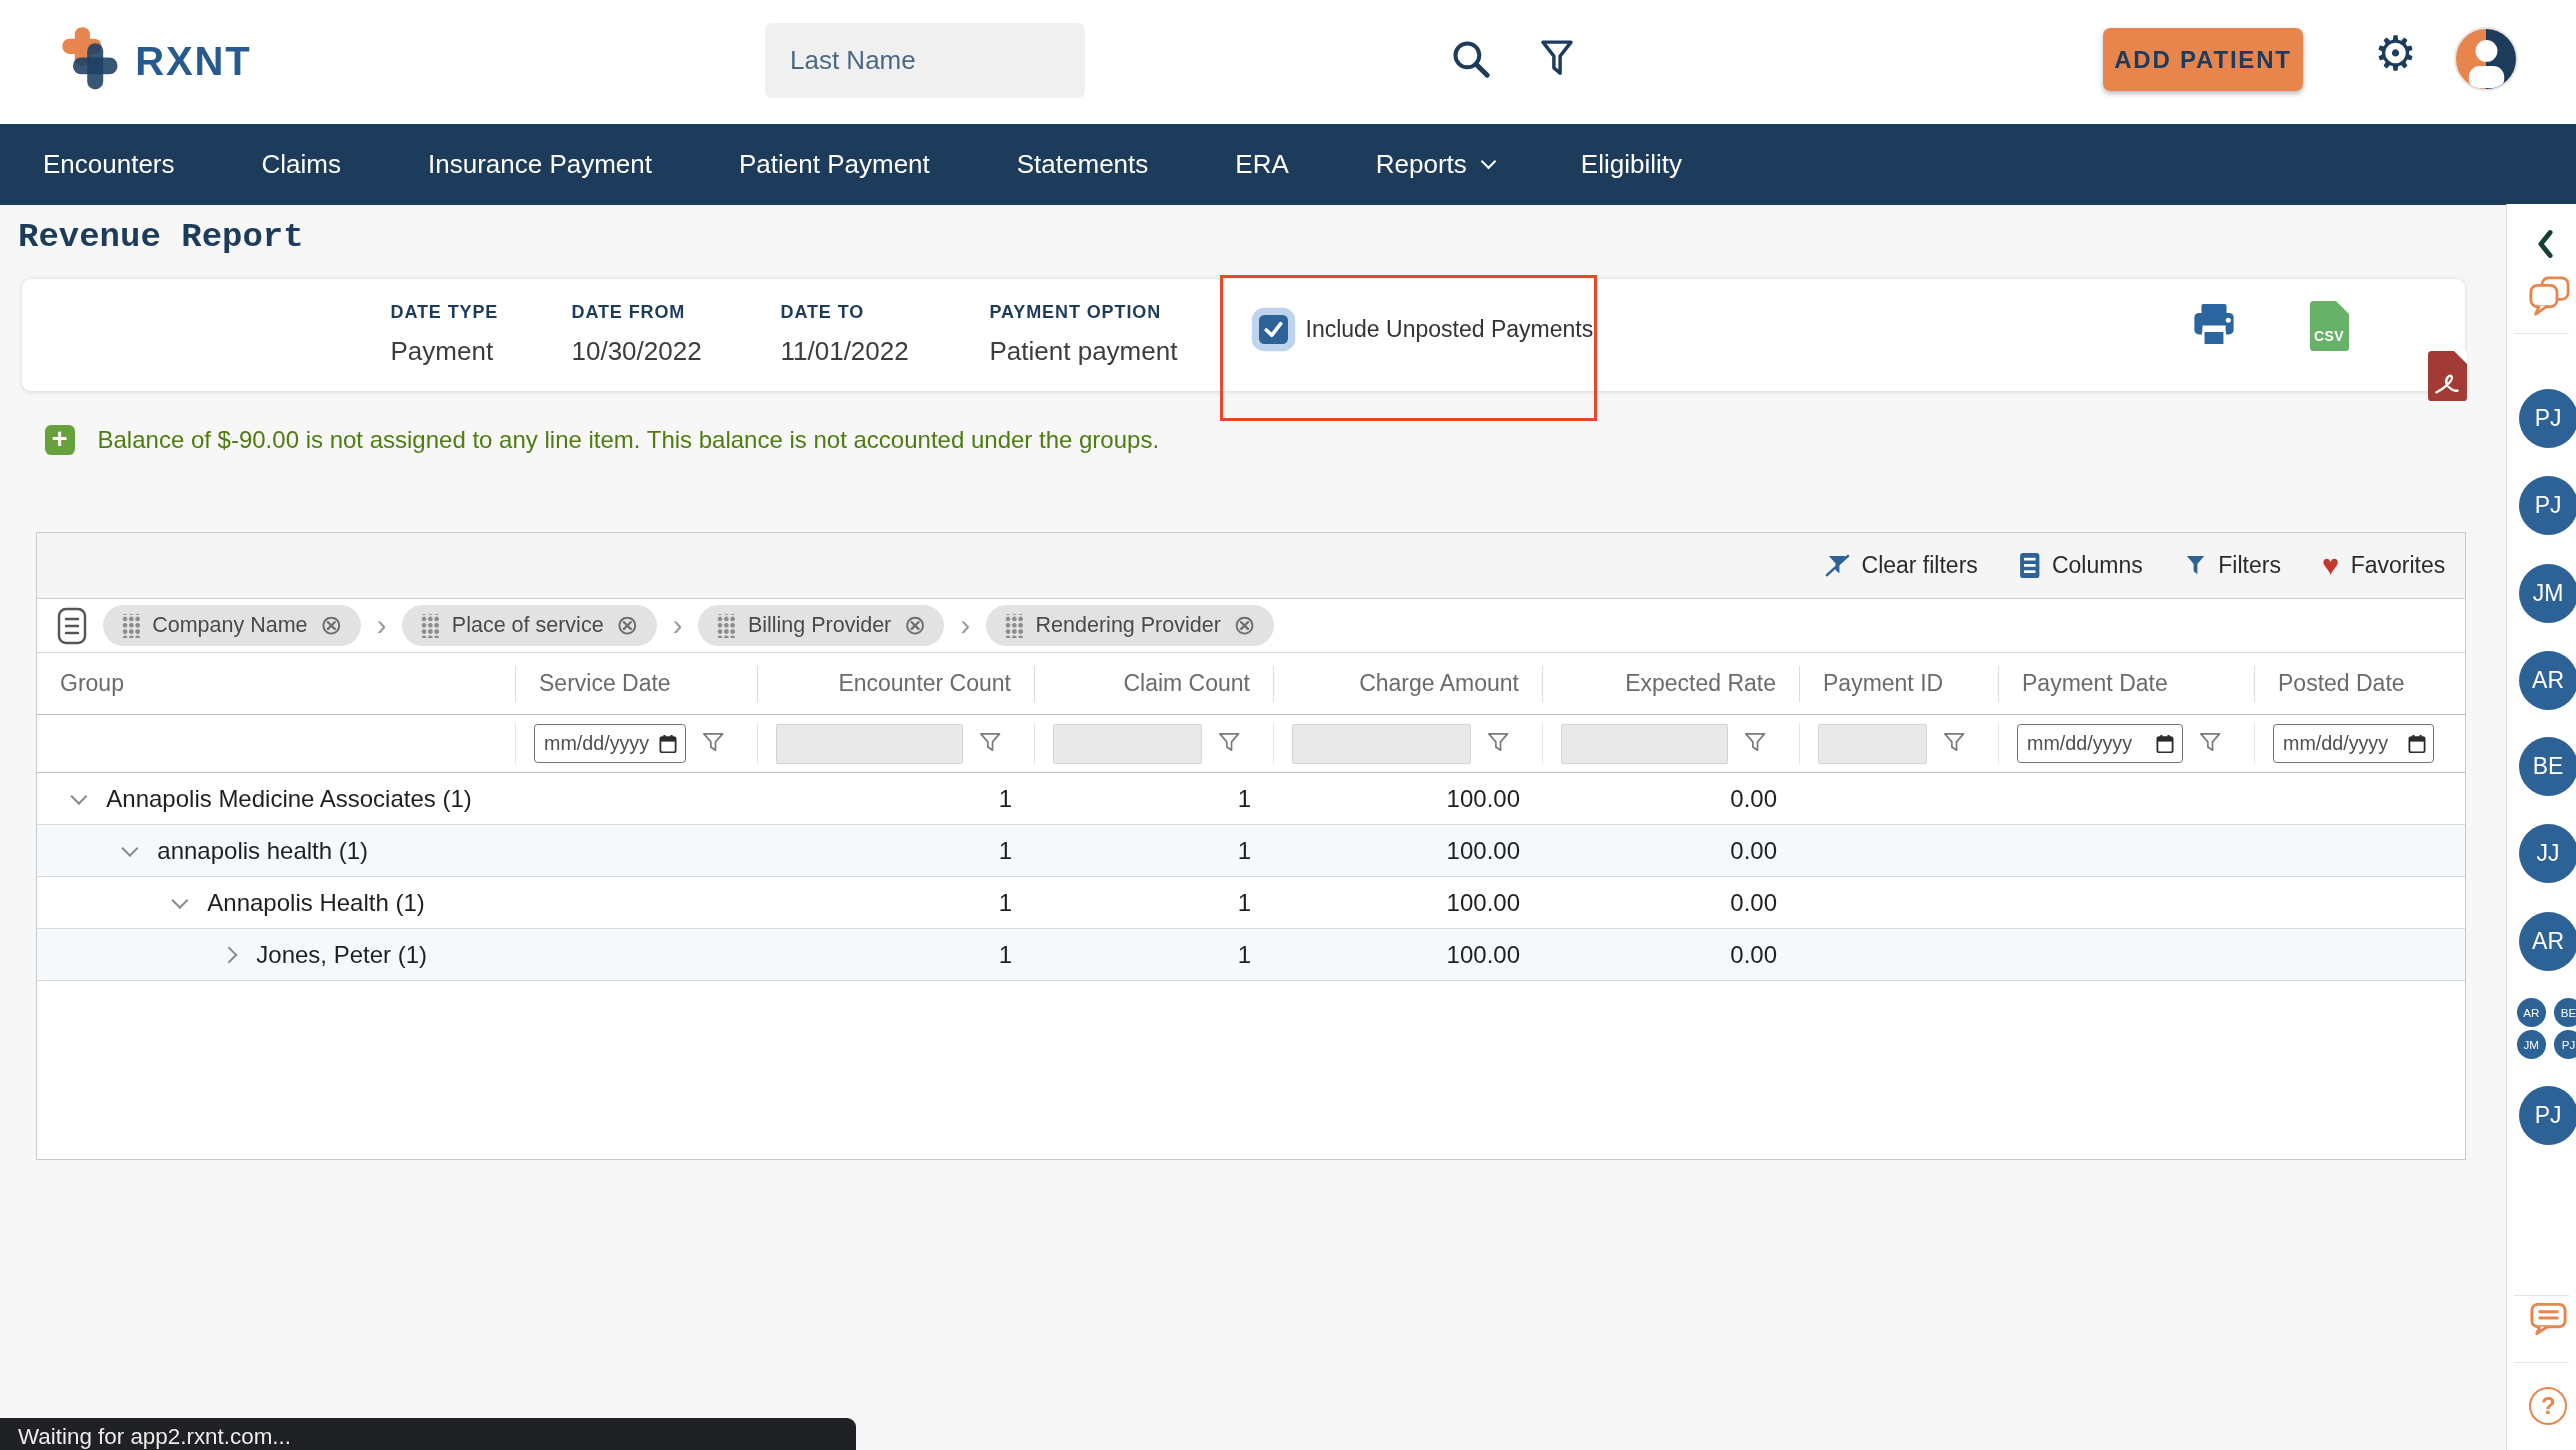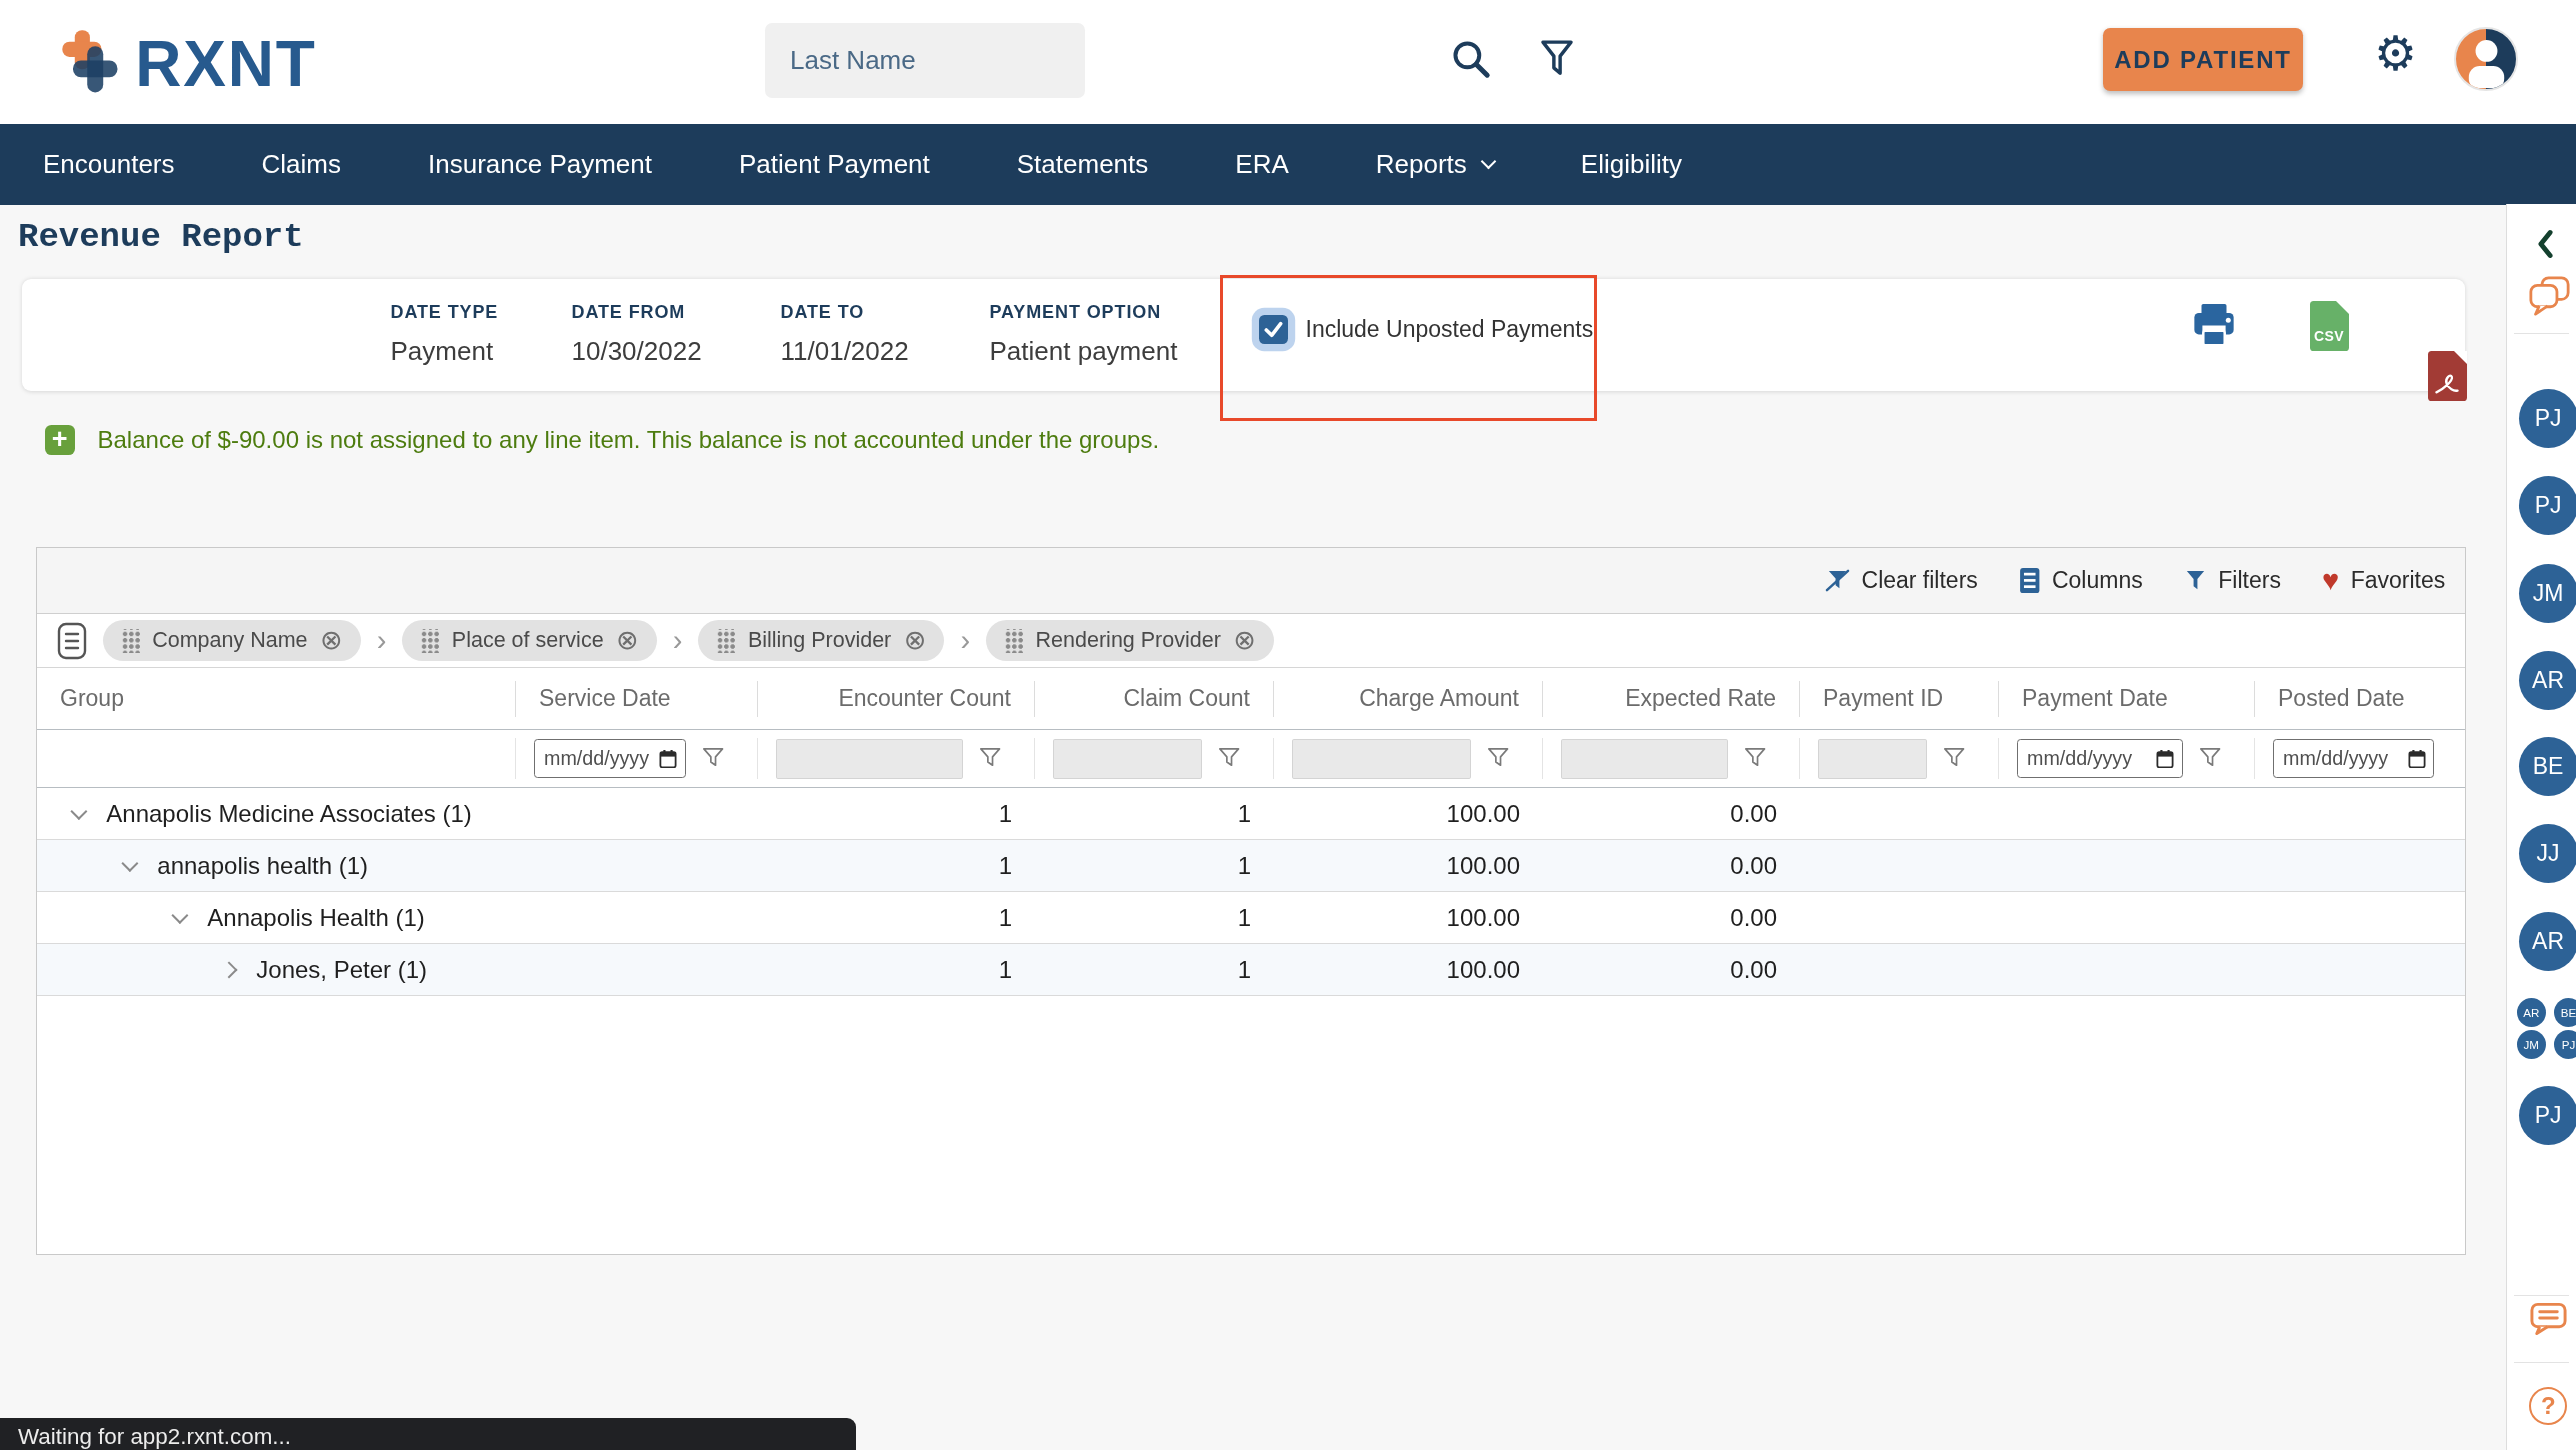--- a/index.html
+++ b/index.html
@@ -3,21 +3,21 @@
 <meta charset="utf-8">
 <style>
   html,body{margin:0;padding:0;}
   body{width:2576px;height:1450px;overflow:hidden;background:#f7f7f7;
        font-family:"Liberation Sans",sans-serif;position:relative;}
   .app{position:absolute;inset:0;}
 
   
   .topbar{position:absolute;top:0;left:0;width:100%;height:124px;background:#fff;}
   .logo{position:absolute;left:57px;top:27px;display:flex;align-items:center;gap:14.3px;}
-  .logo-text{font-size:64px;font-weight:bold;color:#275a8e;letter-spacing:1.8px;text-align:center;}
+  .logo-text{font-size:40px;font-weight:bold;color:#275a8e;letter-spacing:1.8px;text-align:center;}
   .tsearch{position:absolute;top:23px;height:75px;background:#f0f0f0;border:none;border-radius:7.2px;
            font-size:26px;color:#4a6986;padding:0 25px;outline:none;box-sizing:border-box;}
   .tsearch::placeholder{color:#4a6986;opacity:1;}
   #last-input{left:765px;width:320px;}
   #first-input{left:1137px;width:288px;}
   .icon-btn{position:absolute;background:none;border:none;padding:0;cursor:pointer;}
   .search-ic{left:1450px;top:38px;}
   .funnel-ic{left:1538px;top:39px;}
   .add-btn{position:absolute;left:2103px;top:28px;width:200px;height:63px;background:#e8854c;border:none;
            border-radius:7.2px;color:#1d3c5b;font-weight:bold;font-size:24px;letter-spacing:1.8px;
@@ -61,21 +61,21 @@
   .csv-label{position:absolute;bottom:6.3px;left:0;width:100%;text-align:center;color:#fff;
              font-size:14px;font-weight:bold;letter-spacing:0.4px;}
   .pdf-swirl{position:absolute;bottom:3.6px;left:4.5px;}
 
   .notice{position:absolute;left:45px;top:221px;display:flex;align-items:center;gap:23px;}
   .plus-icon{width:29.5px;height:29.5px;background:#68a03c;border-radius:6.3px;color:#fff;font-size:27px;
              font-weight:bold;display:flex;align-items:center;justify-content:center;line-height:1;}
   .notice-text{font-size:24px;color:#4d7c0f;}
 
   
-  .grid-card{position:absolute;left:36px;top:343px;width:2430px;height:708px;background:#fff;
+  .grid-card{position:absolute;left:36px;top:328px;width:2430px;height:628px;background:#fff;
              border:0.9px solid #c9c9c9;box-sizing:border-box;overflow:hidden;
              --cols:479px 242px 277px 239px 269px 257px 199px 256px 212px;}
   .gtoolbar{height:66px;background:#f5f5f5;border-bottom:0.9px solid #cfcfcf;display:flex;align-items:center;
             justify-content:flex-end;gap:41px;padding-right:19.7px;font-size:23px;color:#2b2b2b;box-sizing:border-box;}
   .titem{display:flex;align-items:center;gap:11.6px;cursor:pointer;}
   .heart{color:#c0392b;font-size:29px;line-height:1;}
   .chips-row{height:54px;border-bottom:0.9px solid #d6d6d6;display:flex;align-items:center;
              padding-left:19.7px;gap:16px;box-sizing:border-box;}
   .chip{height:41px;border-radius:20.6px;background:#e2e2e2;display:flex;align-items:center;gap:12.5px;
         padding:0 18px;cursor:grab;}

